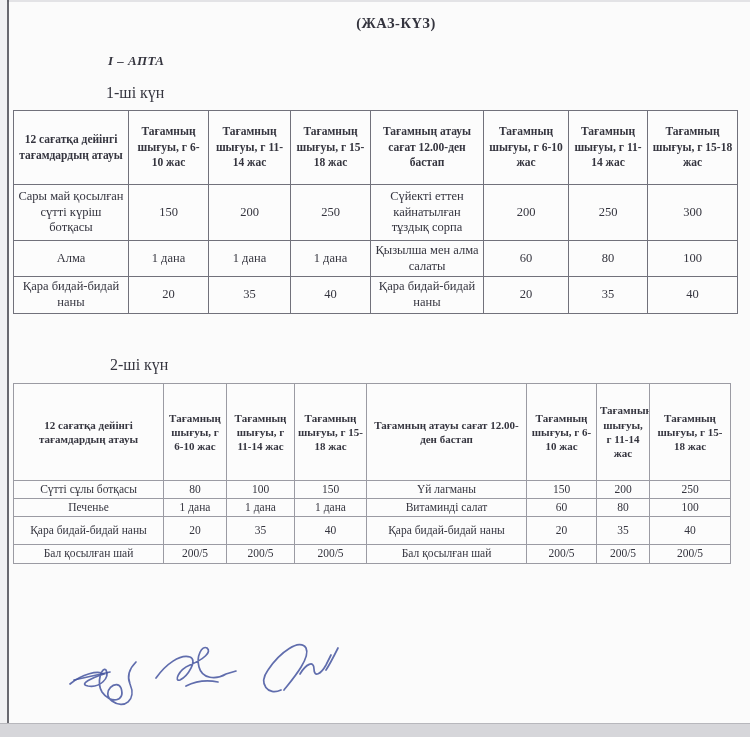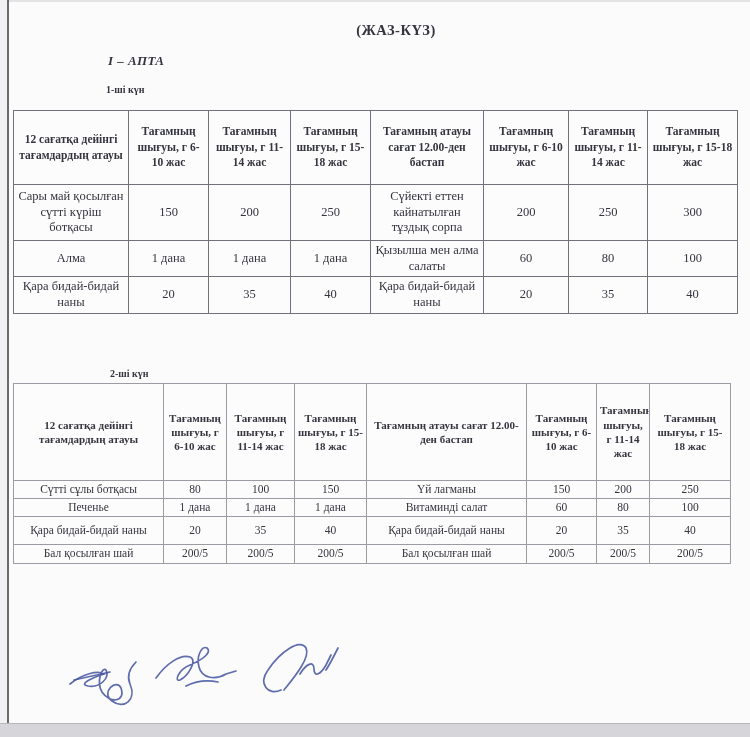--- a/index.html
+++ b/index.html
@@ -10,27 +10,27 @@
     font-family:"Liberation Serif","DejaVu Serif",serif;
     color:#35353f;
   }
   .gutter-left { position:absolute; left:0; top:0; width:7px; height:724px; background:#f1f1f3; }
   .edge-left   { position:absolute; left:7px; top:0; width:2px; height:724px; background:#45454d; opacity:.8; }
   .edge-top    { position:absolute; left:0; top:0; width:100%; height:2px; background:#e3e3e6; }
   .bottom-strip{ position:absolute; left:0; bottom:0; width:100%; height:14px;
                  background:#d6d6da; border-top:1px solid #b7b7bc; }
 
   .doc-title {
-    position:absolute; top:22px; left:0; width:100%; text-align:center;
+    position:absolute; top:15px; left:0; width:100%; text-align:center;
     padding-left:42px; font-weight:bold; font-size:14.5px; letter-spacing:.5px;
   }
   .week-heading { position:absolute; top:53px;  left:108px; font-weight:bold; font-size:13px; letter-spacing:.5px;font-style:italic; }
-  .day-heading  { position:absolute; font-weight:bold; font-size:10px; }
+  .day-heading  { position:absolute; font-weight:normal; font-size:16px; }
   .day-1 { top:84px;  left:106px; }
-  .day-2 { top:356px; left:110px;margin-top:12px; }
+  .day-2 { top:356px; left:110px; }
 
   table { border-collapse:collapse; table-layout:fixed; position:absolute; background:#fcfcfc; }
   th, td { text-align:center; vertical-align:middle; overflow:hidden; }
 
   .t1 { left:13px; top:110px; width:724px; }
   .t1 th, .t1 td { border:1px solid #71717b; padding:2px 4px; }
   .t1 th { font-size:11.5px; font-weight:bold; line-height:1.35; }
   .t1 td { font-size:12.5px; line-height:1.25; }
   .t1 .hrow  { height:74px; }
   .t1 .row-0 { height:56px; }

